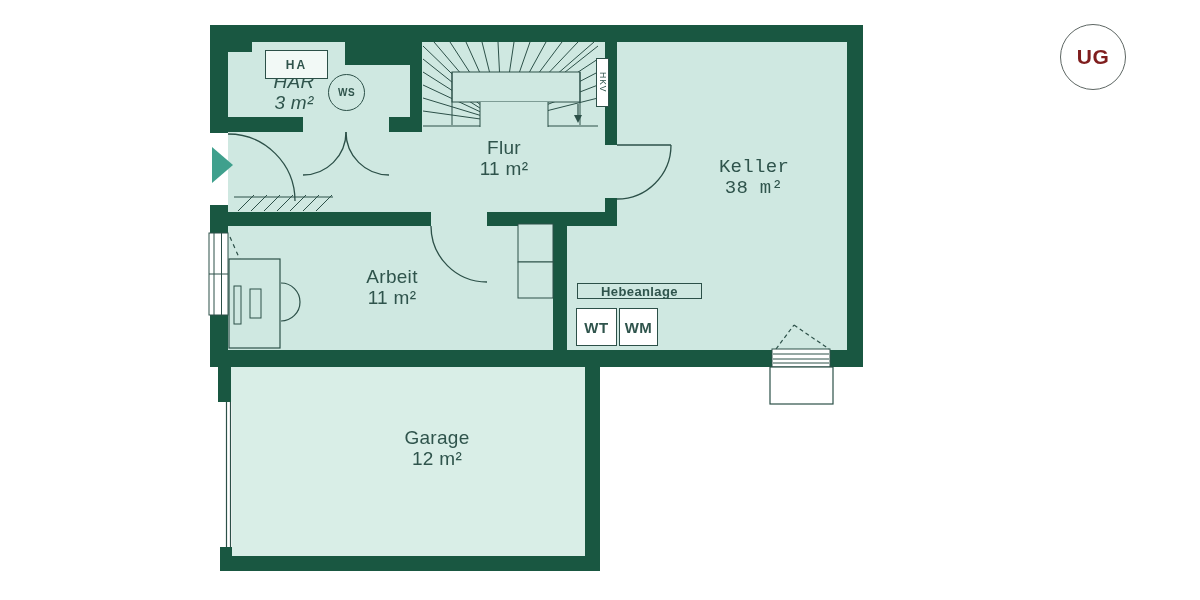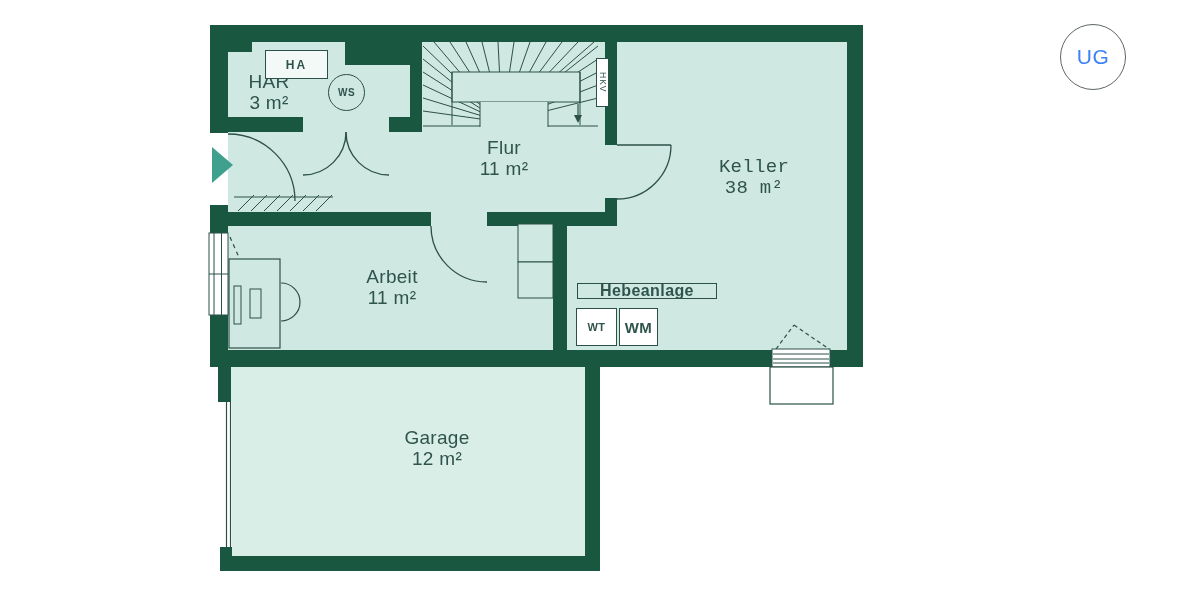--- a/index.html
+++ b/index.html
@@ -14,27 +14,27 @@
     white-space:nowrap;pointer-events:none;
   }
   .tagbox{
     position:absolute;box-sizing:border-box;border:1.5px solid #2c5048;color:#2f544c;
     display:flex;align-items:center;justify-content:center;white-space:nowrap;
   }
   .tag-ha{left:265px;top:50px;width:63px;height:29px;background:#f2f9f6;font-size:12px;font-weight:bold;letter-spacing:2px;}
   .tag-ws{left:328px;top:74px;width:37px;height:37px;border-radius:50%;font-size:10px;font-weight:bold;letter-spacing:.5px;}
   .tag-hkv{left:596px;top:58px;width:13px;height:49px;background:#ffffff;border-width:1px;font-size:8.5px;
     writing-mode:vertical-rl;letter-spacing:1px;}
-  .tag-hebe{left:577px;top:283px;width:140px;height:16px;border-width:1px;font-size:16px;font-weight:bold;letter-spacing:.4px;}
-  .tag-wt{left:576px;top:308px;width:41px;height:38px;background:#ffffff;font-size:11px;font-weight:bold;letter-spacing:.5px;}
+  .tag-hebe{left:577px;top:283px;width:125px;height:16px;border-width:1px;font-size:13px;font-weight:bold;letter-spacing:.4px;}
+  .tag-wt{left:576px;top:308px;width:41px;height:38px;background:#ffffff;font-size:15px;font-weight:bold;letter-spacing:.5px;}
   .tag-wm{left:619px;top:308px;width:39px;height:38px;background:#ffffff;font-size:15px;font-weight:bold;letter-spacing:.5px;}
   .floor-badge{
     position:absolute;left:1060px;top:24px;width:66px;height:66px;border-radius:50%;
-    border:1.5px solid #5d6663;background:#ffffff;color:#3b82f6;
-    display:flex;align-items:center;justify-content:center;font-size:21px;letter-spacing:.5px;box-sizing:border-box;
+    border:1.5px solid #5d6663;background:#ffffff;color:#7f1d1d;
+    display:flex;align-items:center;justify-content:center;font-size:21px;letter-spacing:.5px;box-sizing:border-box;font-weight:bold;
   }
 </style>
 </head>
 <body>
 
 <div class="stage">
 
   <svg width="1200" height="600" viewBox="0 0 1200 600">
 
     <g>
@@ -158,21 +158,21 @@
     <g>
       <rect x="229" y="259" width="51" height="89" fill="#cfe8e1" stroke="#2c5048" stroke-width="1.2"></rect>
       <rect x="234" y="286" width="7" height="38" fill="none" stroke="#2c5048" stroke-width="1"></rect>
       <rect x="250" y="289" width="11" height="29" fill="none" stroke="#2c5048" stroke-width="1"></rect>
       <path d="M 281,283 A 19,19 0 1 1 281,321" fill="none" stroke="#2c5048" stroke-width="1.2"></path>
       <rect x="518" y="224" width="35" height="38" fill="#cfe8e1" stroke="#2c5048" stroke-width="1"></rect>
       <rect x="518" y="262" width="35" height="36" fill="#cfe8e1" stroke="#2c5048" stroke-width="1"></rect>
     </g>
   </svg>
 
-  <div class="room-label" style="left:269px;top:92px;">
+  <div class="room-label" style="left:294px;top:92px;font-style:italic;">
     <div>HAR</div>
     <div>3 m²</div>
   </div>
   <div class="room-label" style="left:504px;top:158px;">
     <div>Flur</div>
     <div>11 m²</div>
   </div>
   <div class="room-label" style="left:754px;top:178px;font-family:Liberation Mono, monospace;">
     <div>Keller</div>
     <div>38 m²</div>

